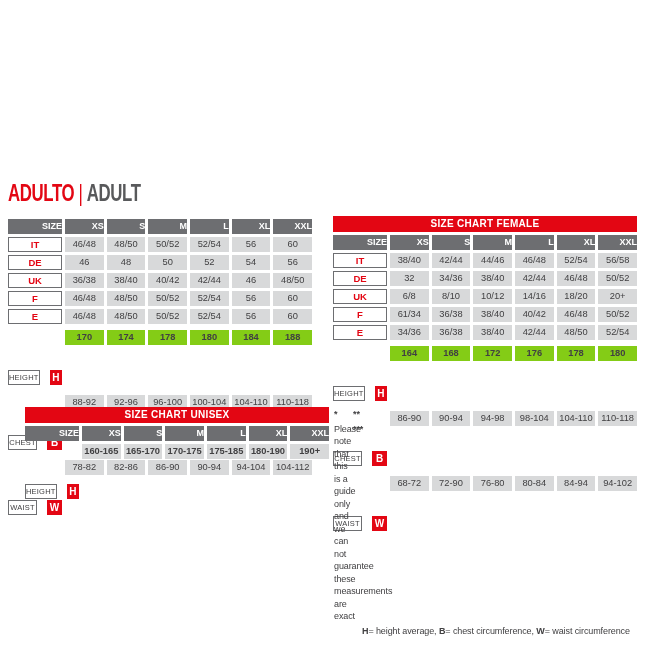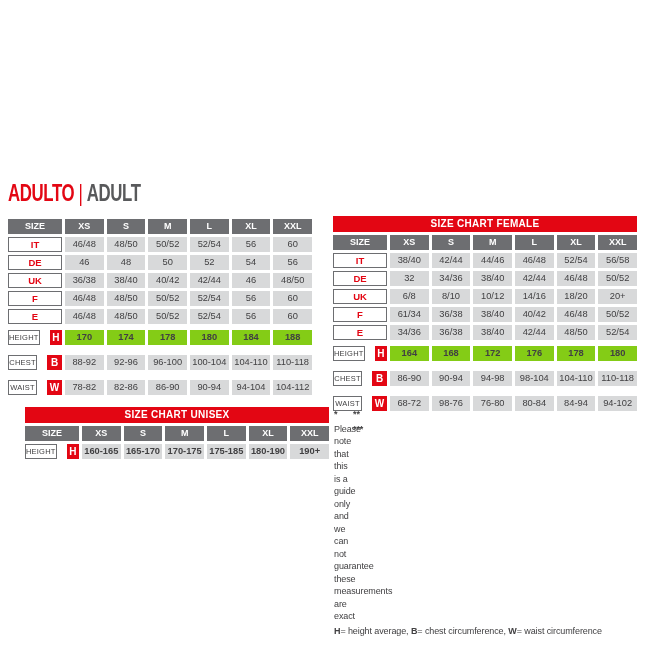--- a/index.html
+++ b/index.html
@@ -14,45 +14,45 @@
   .hdr-sep{color:var(--red,#e30613);font-weight:400;margin:0 6px;}
   .hdr-gray{color:#58595b;}
 
   
   .sizetable{position:absolute;width:304px;}
   .tbl-title{height:16px;line-height:16px;background:var(--red,#e30613);color:#fff;
              text-align:center;font-weight:bold;font-size:10px;letter-spacing:.3px;}
   .tbl-grid{display:grid;grid-template-columns:54px repeat(6,1fr);
             column-gap:3px;row-gap:3px;margin-top:3px;}
   .c{height:15px;line-height:15px;text-align:center;overflow:hidden;}
-  .c.head{background:var(--hdr-gray,#6d6e71);color:#fff;font-weight:bold;font-size:9px;}
+  .c.head{background:var(--hdr-gray,#6d6e71);color:#fff;font-weight:bold;font-size:9px;text-align:right;}
   .c.rowlab{background:#fff;border:1px solid var(--hdr-gray,#6d6e71);height:13px;line-height:13px;
             color:var(--red,#e30613);font-weight:bold;font-size:9.5px;}
   .c.val{background:var(--cell-gray,#d8d9da);color:var(--text-dark,#414042);font-size:9.3px;}
   .c.val.b{font-weight:bold;}
   .c.val.white{background:#84cc16;}
   .spacer{grid-column:1 / -1;height:0px;}
-  .mwrap{display:flex;gap:10px;height:22px;}
+  .mwrap{display:flex;gap:10px;height:22px;margin-top:40px;}
   .mlab{flex:1;background:#fff;border:1px solid var(--hdr-gray,#6d6e71);
         color:var(--text-dark,#414042);font-size:7.5px;line-height:13px;height:13px;
         text-align:center;letter-spacing:.2px;}
   .mletter{width:15px;height:15px;line-height:15px;background:var(--red,#e30613);
            color:#fff;font-weight:bold;font-size:10px;text-align:center;}
 
   #tbl-male{left:8px;top:216px;}
   #tbl-female{left:333px;top:216px;}
   #tbl-unisex{left:25px;top:407px;}
 
   
   .footnotes{position:absolute;left:334px;top:408px;width:311px;
              display:grid;grid-template-columns:19px 1fr;row-gap:2px;
              font-size:9px;line-height:12.5px;color:#414042;letter-spacing:-0.1px;}
   .fn-star{font-weight:bold;}
   .fn-text{white-space:pre-line;}
-  .fn-text.seg{white-space:nowrap;}
+  .fn-text.seg{white-space:nowrap;margin-left:28px;}
   .fn-text b{font-weight:bold;}
 </style>
 </head>
 <body>
 
 <div class="canvas">
 
   <div class="page-header">
     <span class="hdr-red">ADULTO</span><span class="hdr-sep">|</span><span class="hdr-gray">ADULT</span>
   </div>
@@ -199,21 +199,21 @@
         <div class="c val">90-94</div>
         <div class="c val">94-98</div>
         <div class="c val">98-104</div>
         <div class="c val">104-110</div>
         <div class="c val">110-118</div>
         <div class="mwrap">
           <div class="mlab">WAIST</div>
           <div class="mletter">W</div>
         </div>
         <div class="c val">68-72</div>
-        <div class="c val">98-76</div>
+        <div class="c val">72-90</div>
         <div class="c val">76-80</div>
         <div class="c val">80-84</div>
         <div class="c val">84-94</div>
         <div class="c val">94-102</div>
       </div>
   </div>
 
   <div class="sizetable" id="tbl-unisex">
     <div class="tbl-title">SIZE CHART UNISEX</div>
     <div class="tbl-grid">

